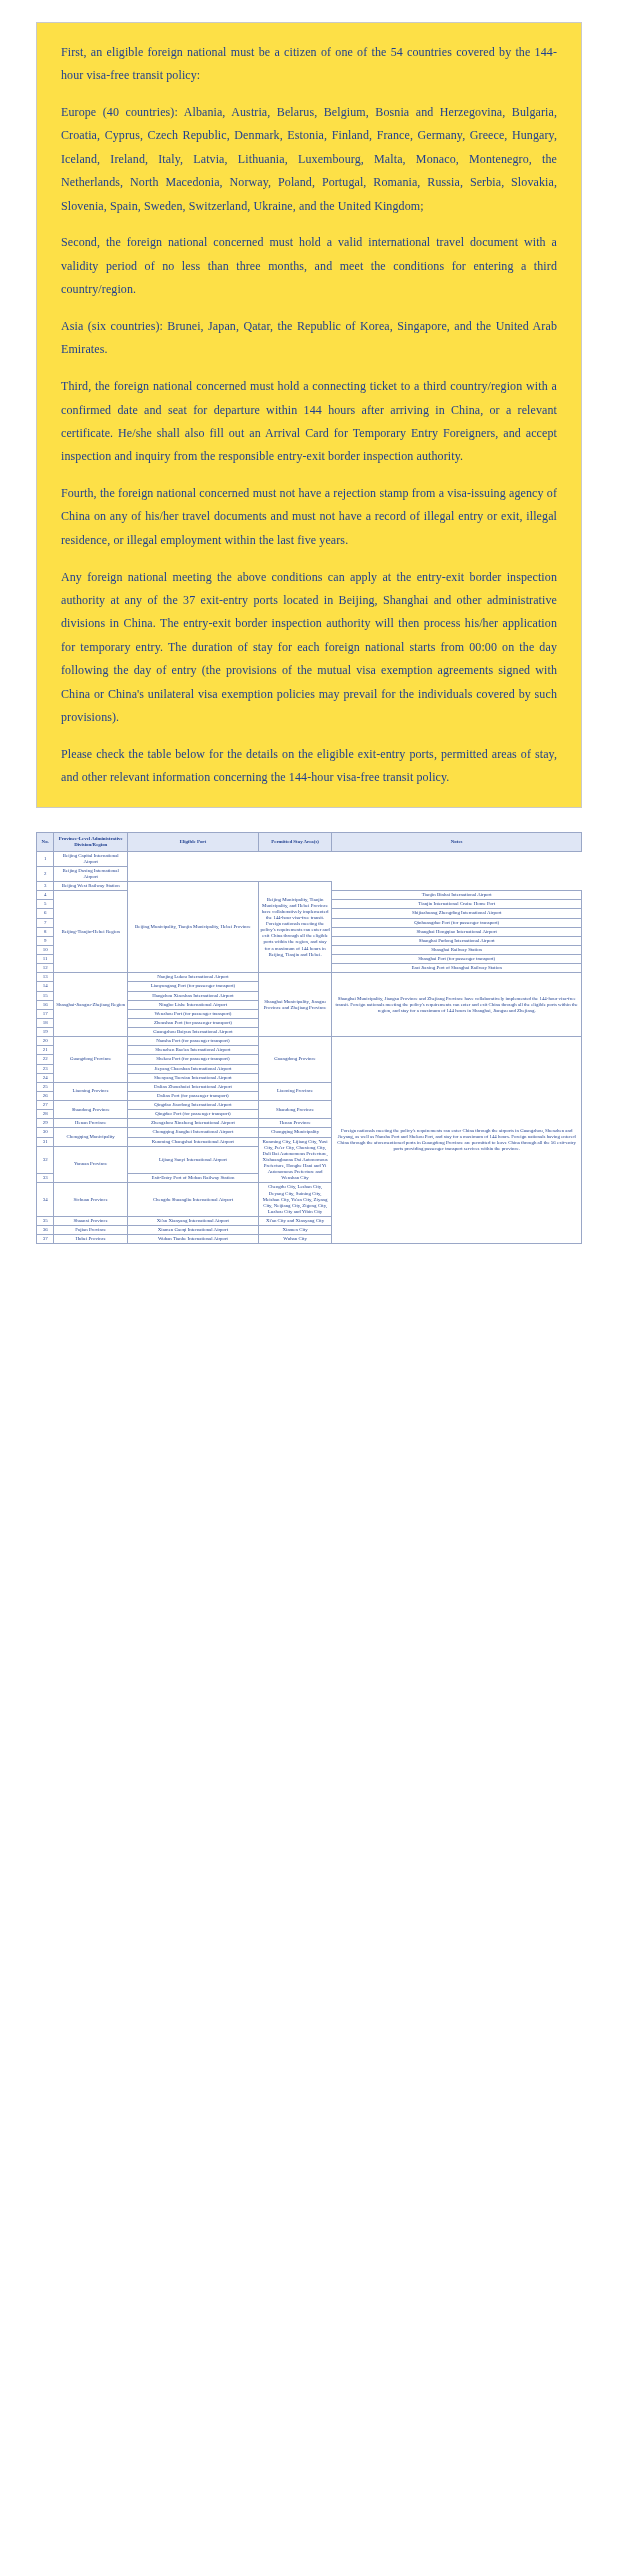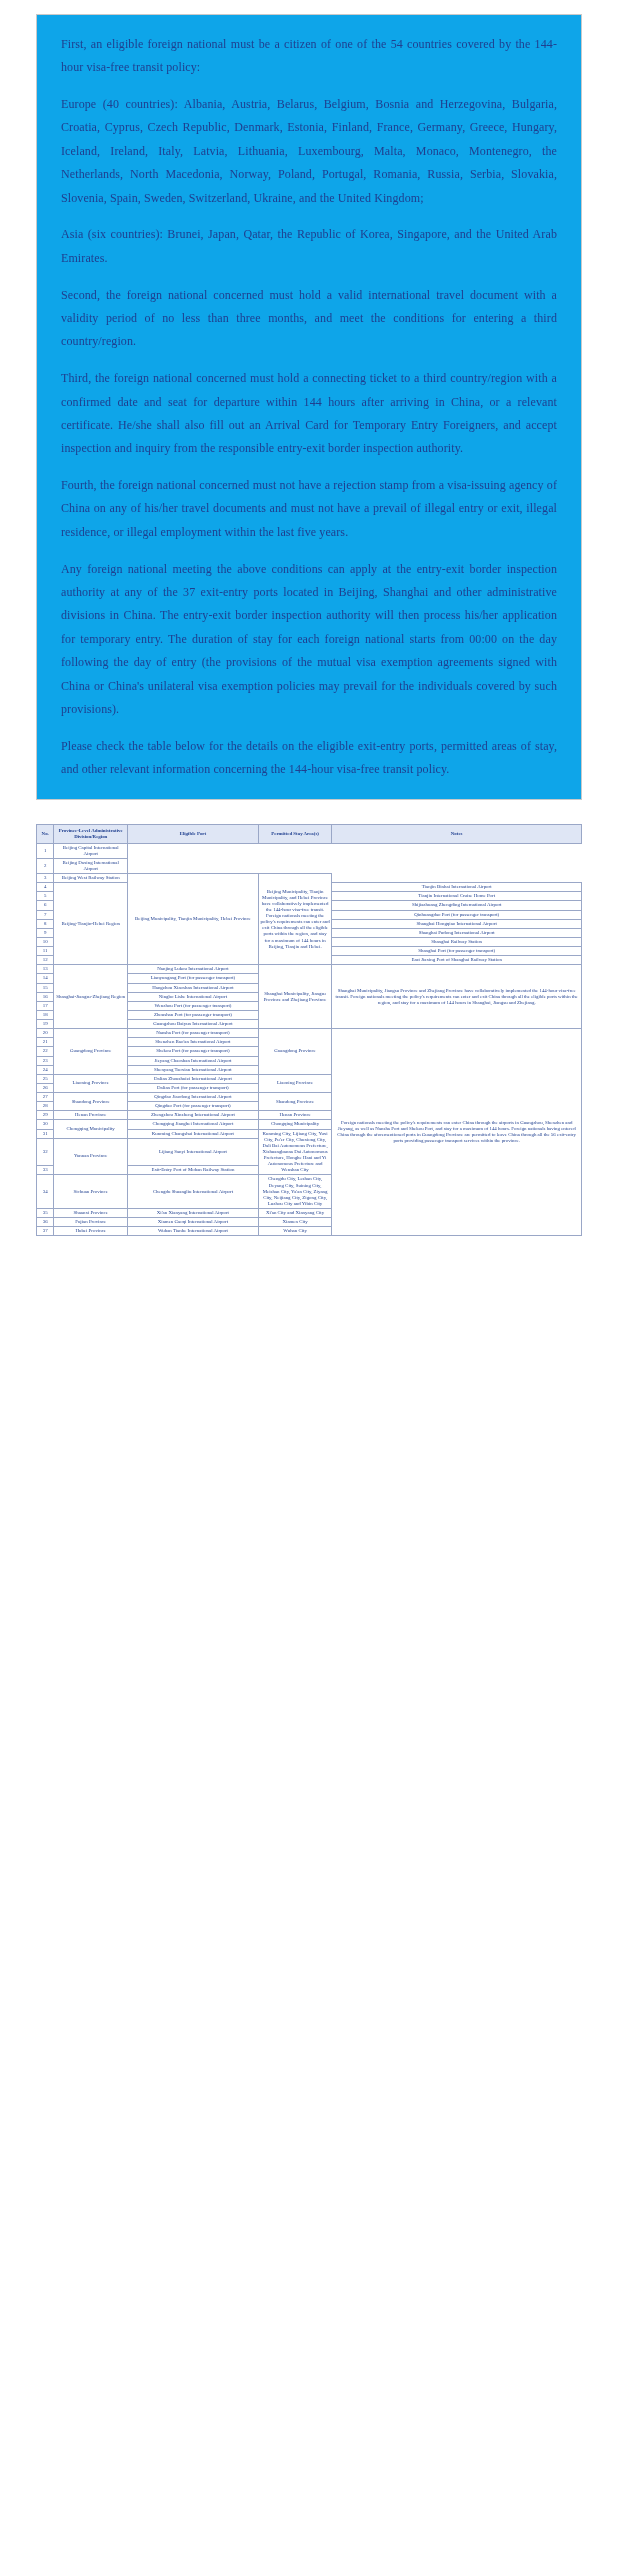--- a/index.html
+++ b/index.html
@@ -11,23 +11,23 @@
   .page {
     width: 618px;
     min-height: 3948px;
     position: relative;
     background: #ffffff;
     box-sizing: border-box;
     padding: 14.4px 0 20.6px 0;
   }
   .prose {
     width: 546px;
-    margin: 0 auto;
+    margin: 8px auto;
     border: 0.5px solid #c9c9c9;
-    background: #0ea5e9;
+    background: #fde047;
     padding: 17.5px 24px 17.5px 24px;
     box-sizing: border-box;
   }
   .prose p {
     color: #1f3f8f;
     font-size: 12px;
     line-height: 1.95;
     text-align: justify;
     text-justify: inter-word;
     margin: 0 0 13.4px 0;
@@ -73,24 +73,24 @@
   td.port { text-align: center; }
 </style>
 </head>
 <body>
 
 <div class="page">
 
   <div class="prose">
     <p>First, an eligible foreign national must be a citizen of one of the 54 countries covered by the 144-hour visa-free transit policy:</p>
     <p>Europe (40 countries): Albania, Austria, Belarus, Belgium, Bosnia and Herzegovina, Bulgaria, Croatia, Cyprus, Czech Republic, Denmark, Estonia, Finland, France, Germany, Greece, Hungary, Iceland, Ireland, Italy, Latvia, Lithuania, Luxembourg, Malta, Monaco, Montenegro, the Netherlands, North Macedonia, Norway, Poland, Portugal, Romania, Russia, Serbia, Slovakia, Slovenia, Spain, Sweden, Switzerland, Ukraine, and the United Kingdom;</p>
+    <p>Second, the foreign national concerned must hold a valid international travel document with a validity period of no less than three months, and meet the conditions for entering a third country/region.</p>
     <p>Asia (six countries): Brunei, Japan, Qatar, the Republic of Korea, Singapore, and the United Arab Emirates.</p>
-    <p>Second, the foreign national concerned must hold a valid international travel document with a validity period of no less than three months, and meet the conditions for entering a third country/region.</p>
     <p>Third, the foreign national concerned must hold a connecting ticket to a third country/region with a confirmed date and seat for departure within 144 hours after arriving in China, or a relevant certificate. He/she shall also fill out an Arrival Card for Temporary Entry Foreigners, and accept inspection and inquiry from the responsible entry-exit border inspection authority.</p>
-    <p>Fourth, the foreign national concerned must not have a rejection stamp from a visa-issuing agency of China on any of his/her travel documents and must not have a prevail of illegal entry or exit, illegal residence, or illegal employment within the last five years.</p>
+    <p>Fourth, the foreign national concerned must not have a rejection stamp from a visa-issuing agency of China on any of his/her travel documents and must not have a record of illegal entry or exit, illegal residence, or illegal employment within the last five years.</p>
     <p>Any foreign national meeting the above conditions can apply at the entry-exit border inspection authority at any of the 37 exit-entry ports located in Beijing, Shanghai and other administrative divisions in China. The entry-exit border inspection authority will then process his/her application for temporary entry. The duration of stay for each foreign national starts from 00:00 on the day following the day of entry (the provisions of the mutual visa exemption agreements signed with China or China's unilateral visa exemption policies may prevail for the individuals covered by such provisions).</p>
     <p>Please check the table below for the details on the eligible exit-entry ports, permitted areas of stay, and other relevant information concerning the 144-hour visa-free transit policy.</p>
   </div>
 
   <div class="table-wrap">
     <table class="ports">
       <colgroup>
         <col class="c-no">
           <col class="c-prov">
           <col class="c-port">

